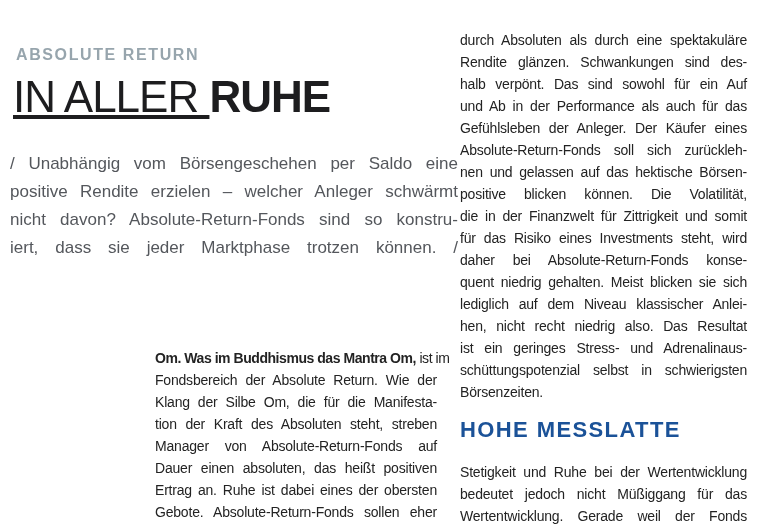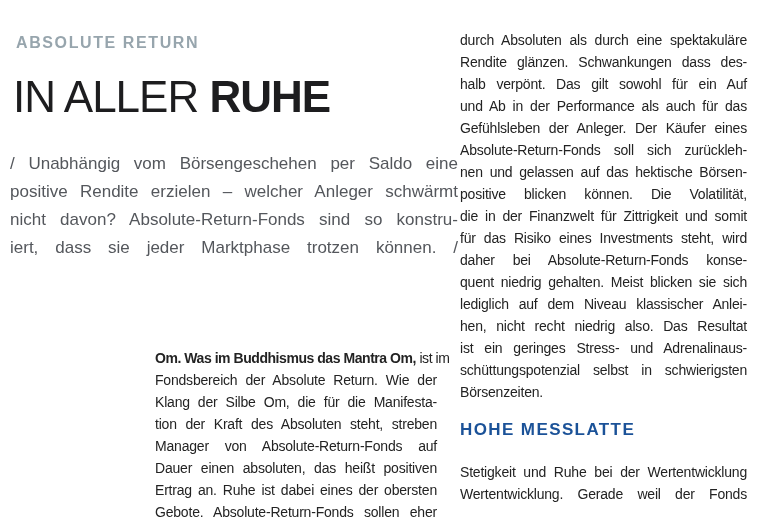--- a/index.html
+++ b/index.html
@@ -12,37 +12,37 @@
   .page {
     position: relative;
     width: 770px; height: 532px;
     background: #ffffff;
     overflow: hidden;
   }
 
   
   .kicker {
     position: absolute;
-    left: 16px; top: 34px;
+    left: 16px; top: 46px;
     font-size: 16px; font-weight: bold;
     letter-spacing: 1.6px;
     color: #97a5ad;
     white-space: nowrap;
   }
 
   
   .headline {
     position: absolute;
     left: 13px; top: 74px;
     font-size: 44px; line-height: 46px;
     letter-spacing: -1px;
     color: #1d1d1f;
     white-space: nowrap;
   }
-  .headline .light { font-weight: normal; }
+  .headline .light { font-weight: normal; text-decoration: underline; }
   .headline .strong { font-weight: bold; }
 
   
   .intro {
     position: absolute;
     left: 10px; top: 150px;
     width: 448px;
     font-size: 17px; line-height: 28px;
     color: #54575c;
   }
@@ -66,21 +66,21 @@
   .lines.para-end > div:last-child {
     text-align-last: left;
   }
   .lead-line { letter-spacing: -0.45px; }
   .lead-line .bold { font-weight: bold; }
 
   
   .subhead {
     margin-top: 16px;
     margin-bottom: 20px;
-    font-size: 17px; font-weight: bold;
+    font-size: 22px; font-weight: bold;
     letter-spacing: 1.4px;
     color: #1b5298;
     white-space: nowrap;
   }
 </style>
 </head>
 <body>
 
 <div class="page">
 
@@ -111,22 +111,22 @@
         <div>Dauer einen absoluten, das heißt positiven</div>
         <div>Ertrag an. Ruhe ist dabei eines der obersten</div>
         <div>Gebote. Absolute-Return-Fonds sollen eher</div>
       </div>
   </div>
 
   <div class="col col-right">
     <div class="lines para-end">
 
     <div>durch Absoluten als durch eine spektakuläre</div>
-        <div>Rendite glänzen. Schwankungen dass des-</div>
-        <div>halb verpönt. Das gilt sowohl für ein Auf</div>
+        <div>Rendite glänzen. Schwankungen sind des-</div>
+        <div>halb verpönt. Das sind sowohl für ein Auf</div>
         <div>und Ab in der Performance als auch für das</div>
         <div>Gefühlsleben der Anleger. Der Käufer eines</div>
         <div>Absolute-Return-Fonds soll sich zurückleh-</div>
         <div>nen und gelassen auf das hektische Börsen-</div>
         <div>positive blicken können. Die Volatilität,</div>
         <div>die in der Finanzwelt für Zittrigkeit und somit</div>
         <div>für das Risiko eines Investments steht, wird</div>
         <div>daher bei Absolute-Return-Fonds konse-</div>
         <div>quent niedrig gehalten. Meist blicken sie sich</div>
         <div>lediglich auf dem Niveau klassischer Anlei-</div>
@@ -134,17 +134,18 @@
         <div>ist ein geringes Stress- und Adrenalinaus-</div>
         <div>schüttungspotenzial selbst in schwierigsten</div>
         <div>Börsenzeiten.</div>
       </div>
 
     <div class="subhead">HOHE MESSLATTE</div>
 
     <div class="lines">
 
     <div>Stetigkeit und Ruhe bei der Wertentwicklung</div>
+        <div>bedeutet jedoch nicht Müßiggang für das</div>
         <div>Wertentwicklung. Gerade weil der Fonds</div>
       </div>
   </div>
 
 </div>
 
 </body></html>

